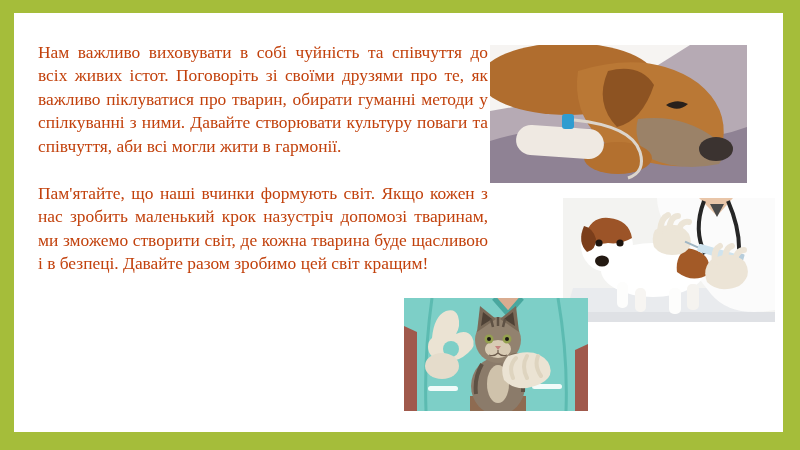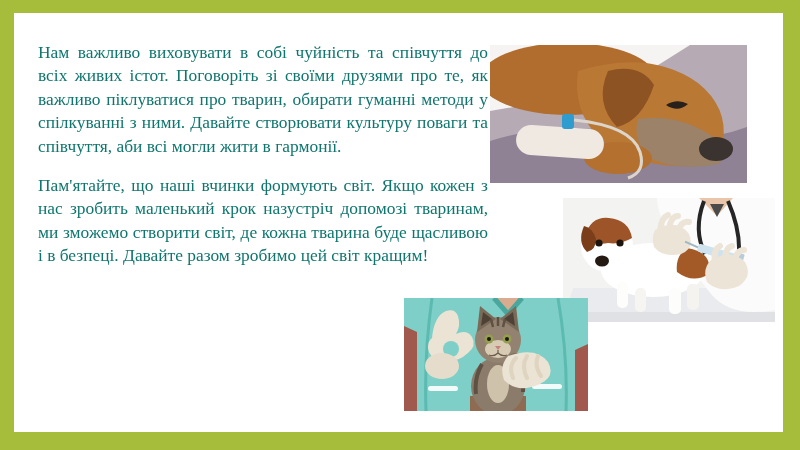--- a/index.html
+++ b/index.html
@@ -12,26 +12,26 @@
     position: relative; width: 800px; height: 450px;
     background: #a5bd3a;
   }
   .slide-canvas {
     position: absolute; left: 14px; top: 13px;
     width: 769px; height: 419px;
     background: #ffffff;
   }
   .text-block {
     position: absolute; left: 24px; top: 28px; width: 450px;
-    color: #0f766e;
+    color: #c2410c;
     font-size: 17.4px; line-height: 23.4px;
     text-align: justify;
   }
   .text-block p { margin: 0; }
-  .text-block p + p { margin-top: 16px; }
+  .text-block p + p { margin-top: 24px; }
   .photo { position: absolute; overflow: hidden; }
   .photo svg { display: block; width: 100%; height: 100%; }
   .photo-sick-dog   { left: 476px; top: 32px;  width: 257px; height: 138px; z-index: 1; }
   .photo-vet-terrier{ left: 549px; top: 185px; width: 212px; height: 124px; z-index: 2; }
   .photo-vet-kitten { left: 390px; top: 285px; width: 184px; height: 113px; z-index: 3; }
 </style>
 </head>
 <body>
 
 <div class="slide">

